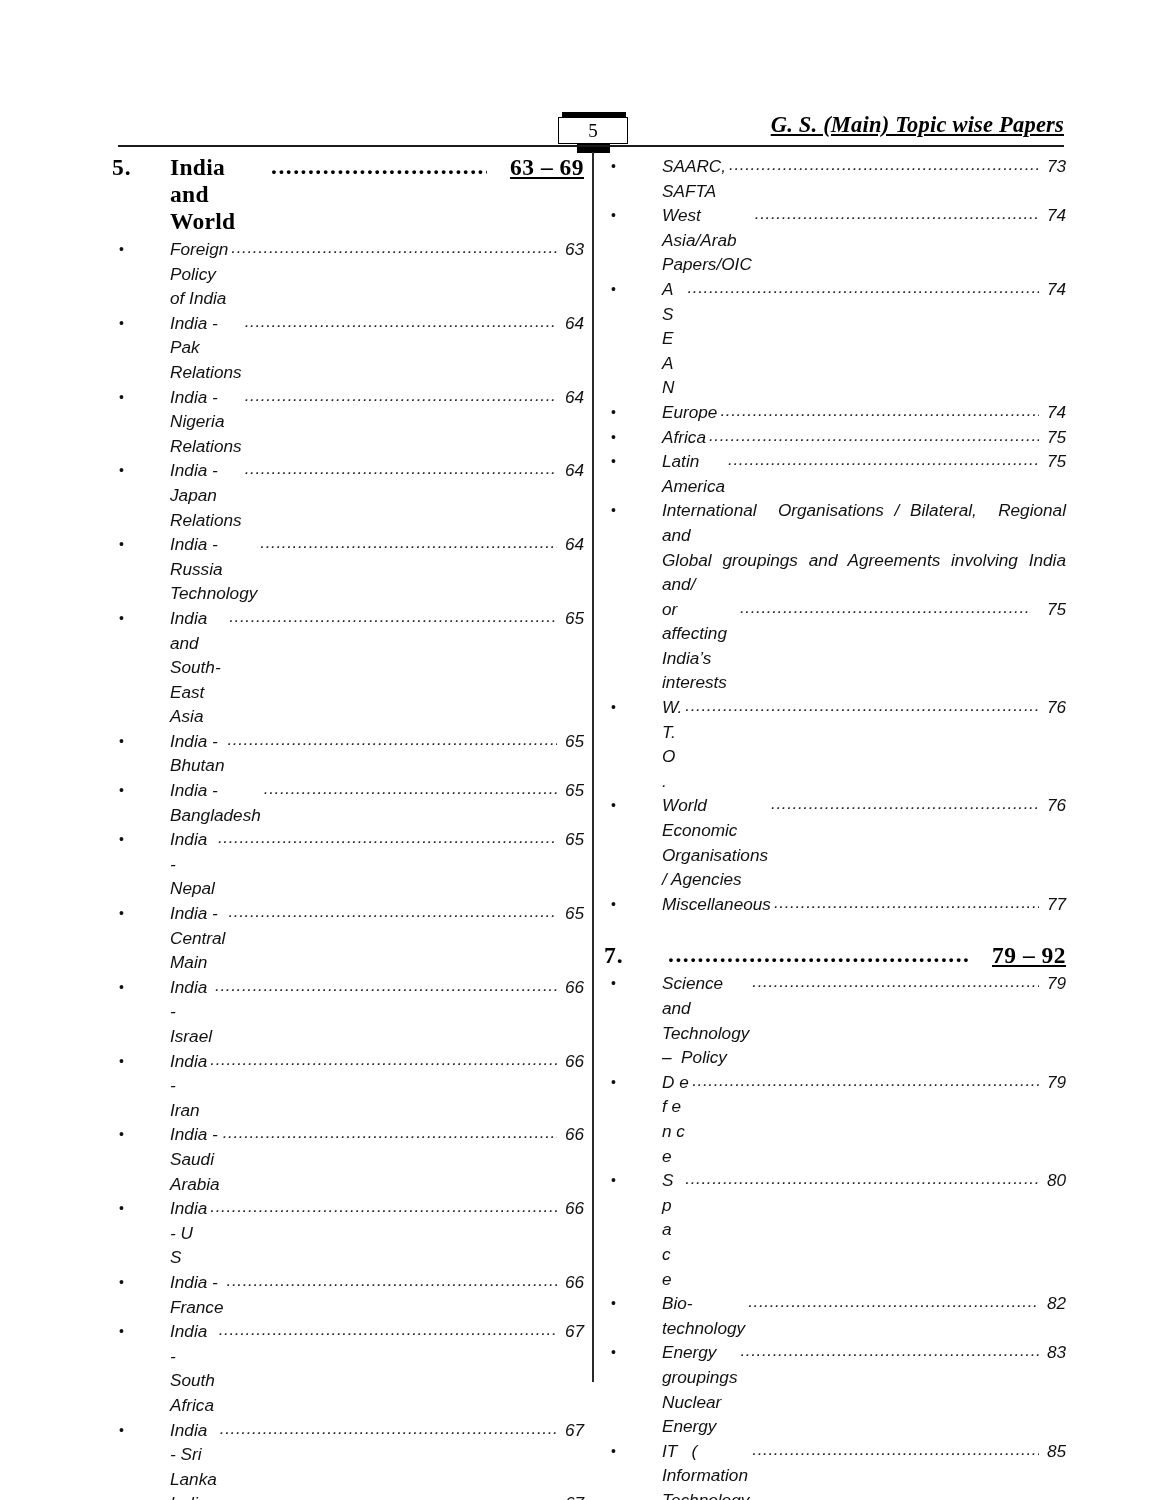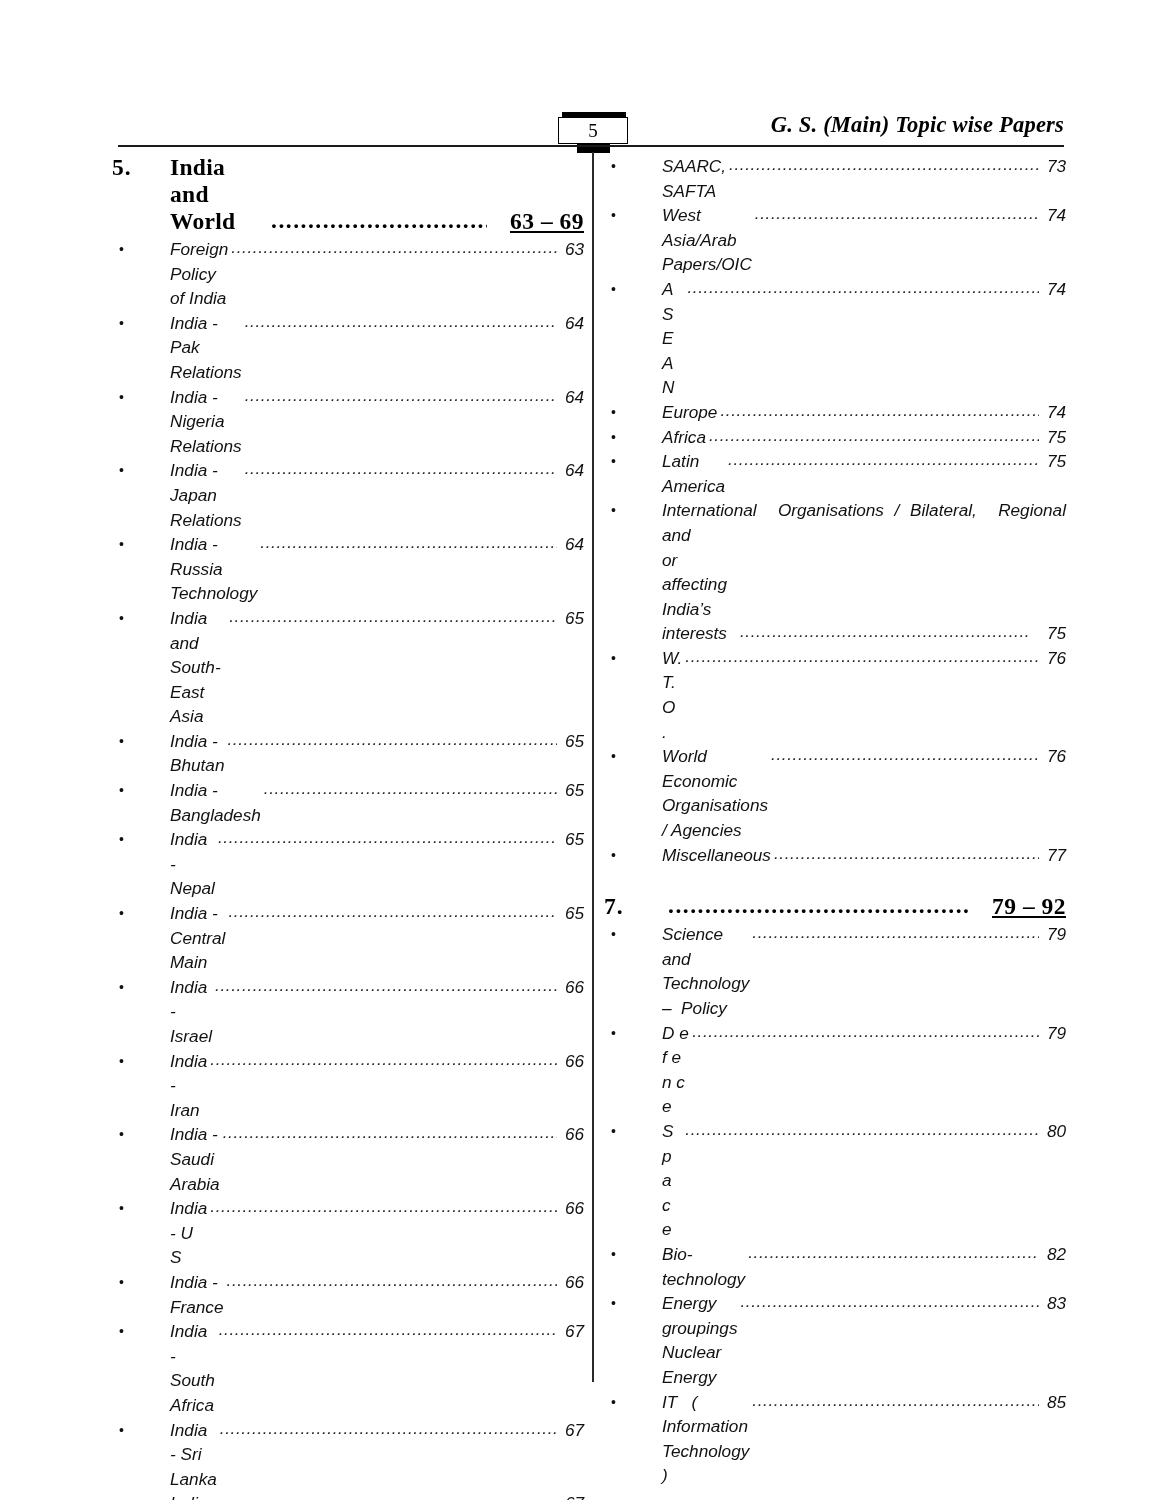--- a/index.html
+++ b/index.html
@@ -34,20 +34,21 @@
   .header-title {
     position: absolute;
     right: 0;
     top: 0;
     font-family: "Liberation Serif", serif;
     font-weight: bold;
     font-style: italic;
     font-size: 22.5px;
     letter-spacing: 0.2px;
     white-space: nowrap;
+    text-decoration: underline;
   }
   .header-rule {
     position: absolute;
     left: 0;
     top: 33px;
     width: 946px;
     height: 2px;
     background: #1a1a1a;
   }
 
@@ -120,21 +121,21 @@
     margin-bottom: 2px;
   }
   .sec-num {
     width: 58px;
     flex: 0 0 58px;
     letter-spacing: 1px;
   }
   .sec-body {
     flex: 1 1 auto;
     display: flex;
-    align-items: flex-end;
+    align-items: flex-start;
     min-width: 0;
     gap: 19px;
   }
   .sec-title {
     white-space: pre-wrap;
     letter-spacing: 0.3px;
   }
   .sec-leader {
     flex: 1 1 auto;
     margin: 0 4px 0 6px;
@@ -195,21 +196,21 @@
   .entry.multi .etext {
     display: block;
   }
   .entry.multi .label {
     display: block;
     text-align: justify;
     text-align-last: justify;
   }
   .entry.multi .lastline {
     display: flex;
-    align-items: flex-end;
+    align-items: flex-start;
     gap: 10px;
   }
   .entry.multi .lastline .label-part {
     white-space: pre-wrap;
     text-align: left;
   }
   .entry.multi .lastline .leader {
     flex: 1 1 auto;
   }
   .gap-md { height: 26px; }
@@ -440,20 +441,21 @@
           <span class="etext">
             <span class="label">Latin  America</span>
             <span class="leader">............................................................................................................................................................................................................................</span>
             <span class="pg">75</span>
           </span>
         </div>
         <div class="entry multi">
           <span class="bullet">•</span>
           <span class="etext">
             <span class="label">International  Organisations / Bilateral,  Regional  and</span>
+            <span class="label">Global groupings and Agreements involving India and/</span>
             <span class="lastline">
               <span class="label-part">or  affecting  India’s  interests</span>
               <span class="leader">............................................................................................................................................................................................................................</span>
               <span class="pg">75</span>
             </span>
           </span>
         </div>
         <div class="entry">
           <span class="bullet">•</span>
           <span class="etext">

